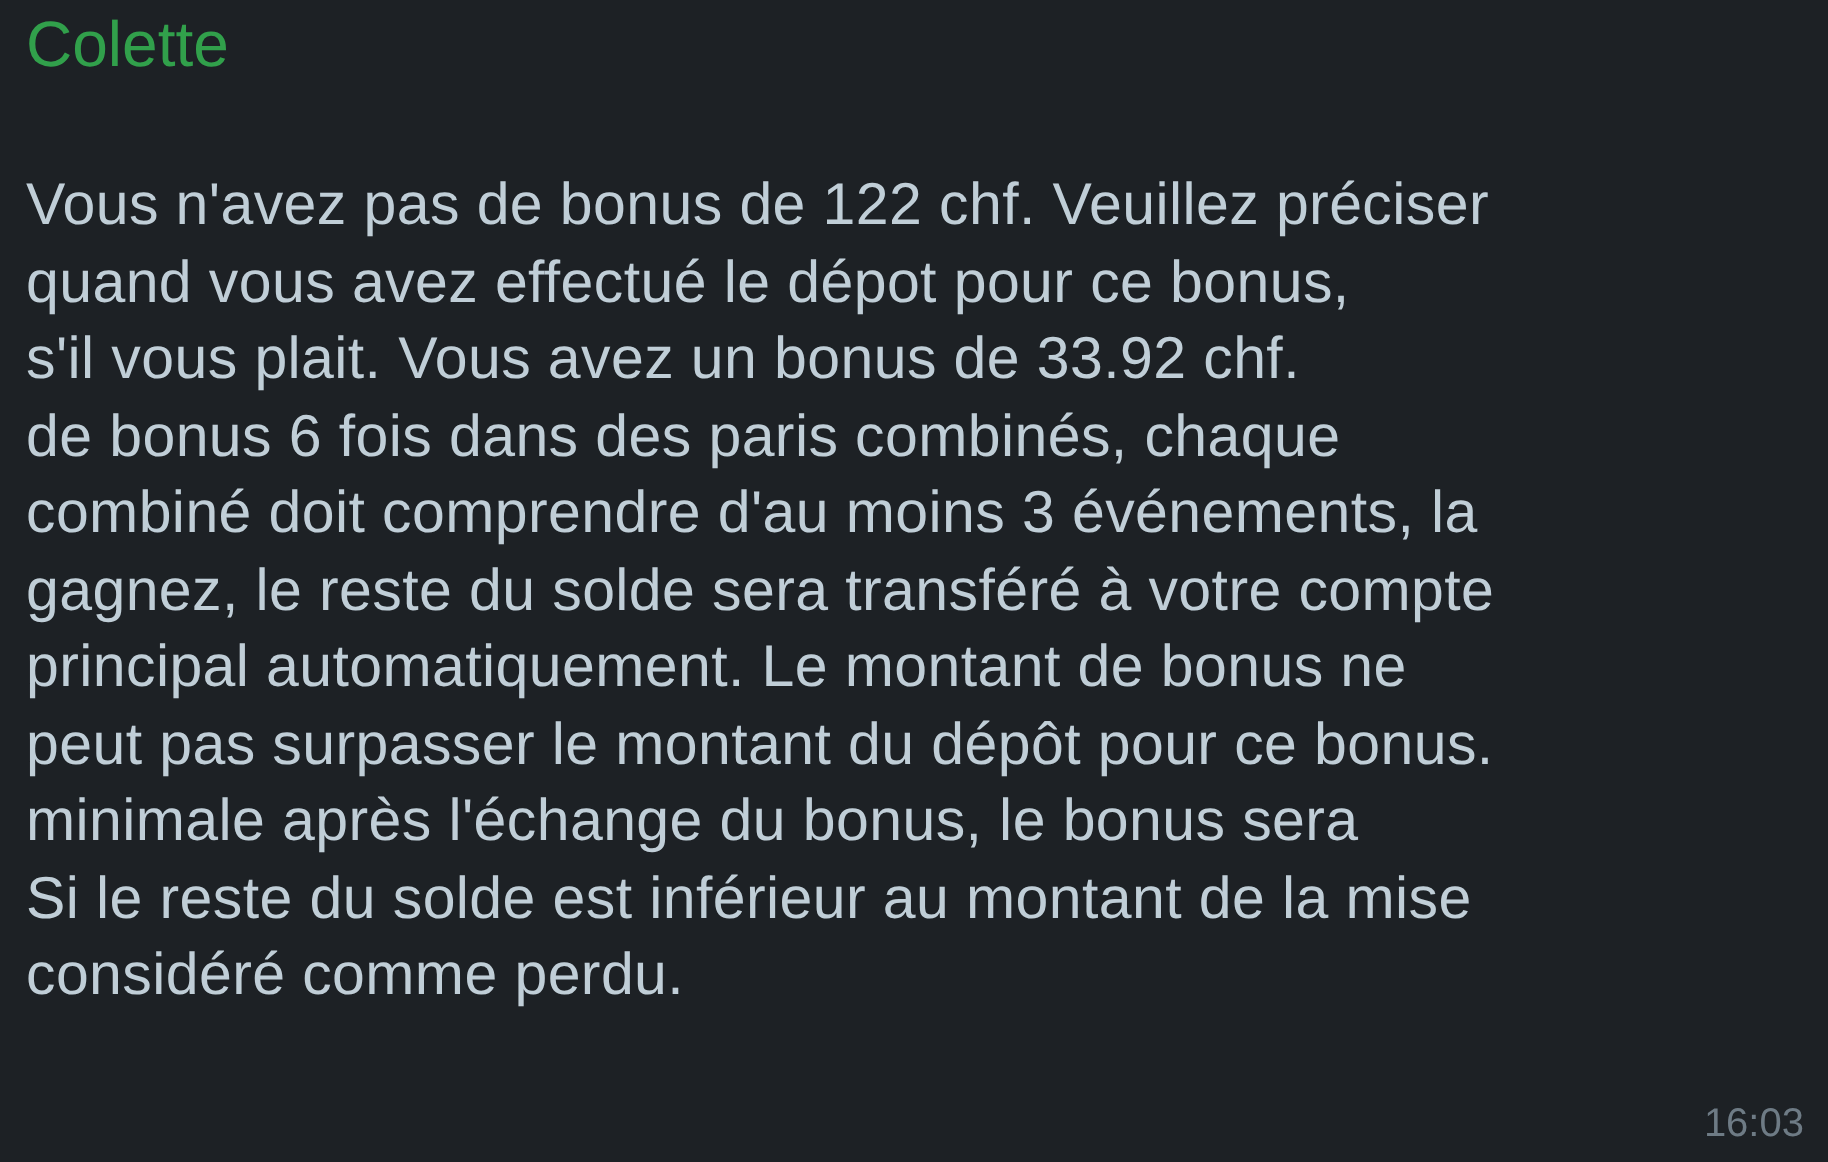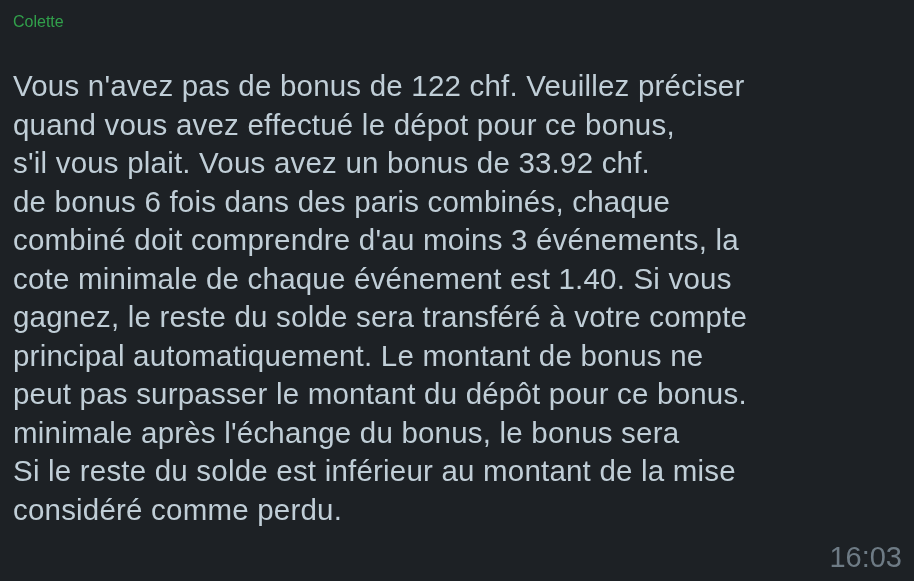--- a/index.html
+++ b/index.html
@@ -16,59 +16,58 @@
     overflow:hidden;
     position:relative;
   }
   .bubble{
     position:absolute;
     inset:0;
     padding:7px 14px 0 13px;
     box-sizing:border-box;
   }
   .sender{
-    font-size:16px;
+    font-size:32px;
     line-height:30px;
     font-weight:500;
     color:var(--sender);
     display:inline-block;
     cursor:pointer;
   }
   .msg-text{
-    margin-top:30px;
+    margin-top:46px;
     font-size:29.5px;
     color:var(--text);
     letter-spacing:0.2px;
   }
   .msg-line{
     height:38.5px;
     line-height:38.5px;
     white-space:nowrap;
   }
   .msg-time{
     position:absolute;
     right:12px;
     bottom:7px;
-    font-size:29px;
+    font-size:20px;
     color:var(--time);
   }
 </style>
 </head>
 <body>
 
 <div class="bubble">
   <span class="sender">Colette</span>
 
   <div class="msg-text">
       <div class="msg-line">Vous n'avez pas de bonus de 122 chf. Veuillez préciser</div>
       <div class="msg-line">quand vous avez effectué le dépot pour ce bonus,</div>
       <div class="msg-line">s'il vous plait. Vous avez un bonus de 33.92 chf.</div>
       <div class="msg-line">de bonus 6 fois dans des paris combinés, chaque</div>
       <div class="msg-line">combiné doit comprendre d'au moins 3 événements, la</div>
-      <div class="msg-line">cote minimale de chaque événement est 1.40. Si vous</div>
       <div class="msg-line">gagnez, le reste du solde sera transféré à votre compte</div>
       <div class="msg-line">principal automatiquement. Le montant de bonus ne</div>
       <div class="msg-line">peut pas surpasser le montant du dépôt pour ce bonus.</div>
       <div class="msg-line">minimale après l'échange du bonus, le bonus sera</div>
       <div class="msg-line">Si le reste du solde est inférieur au montant de la mise</div>
       <div class="msg-line">considéré comme perdu.</div>
     </div>
 
   <span class="msg-time">16:03</span>
 </div>

